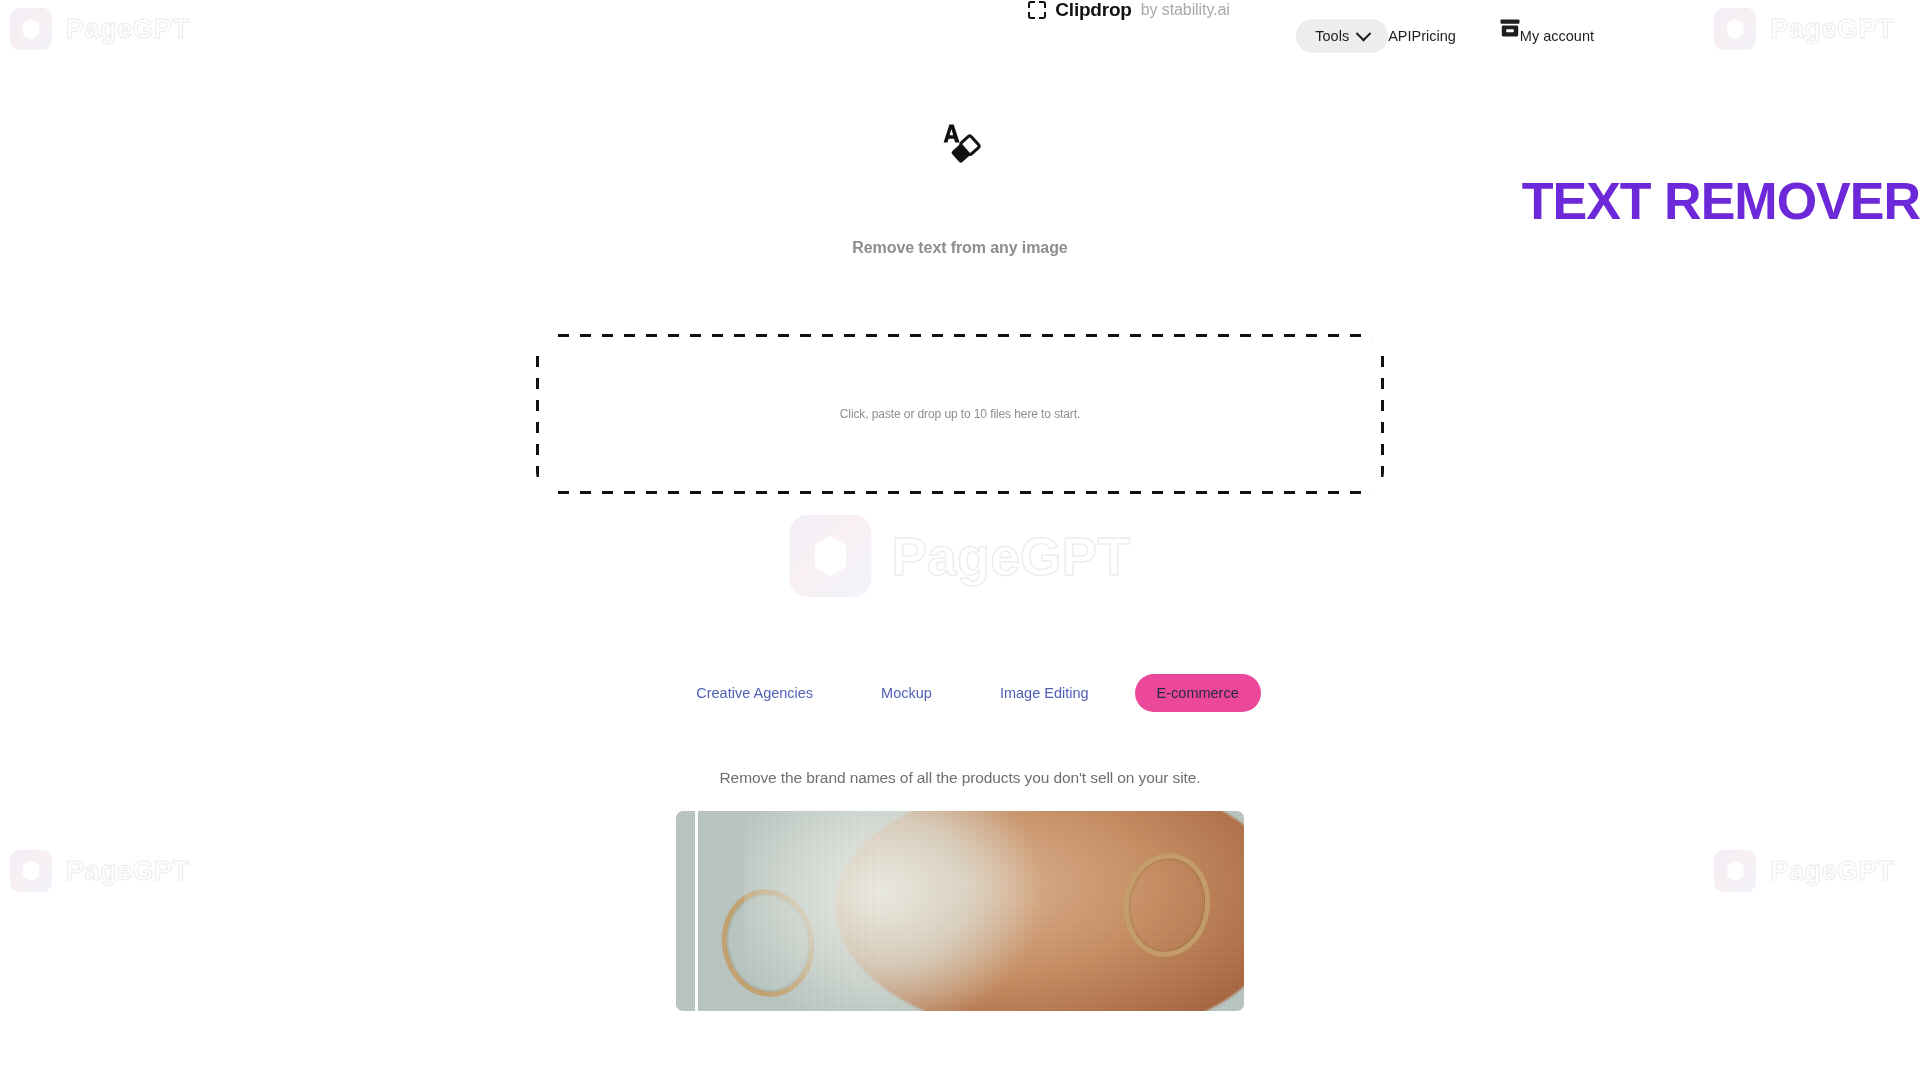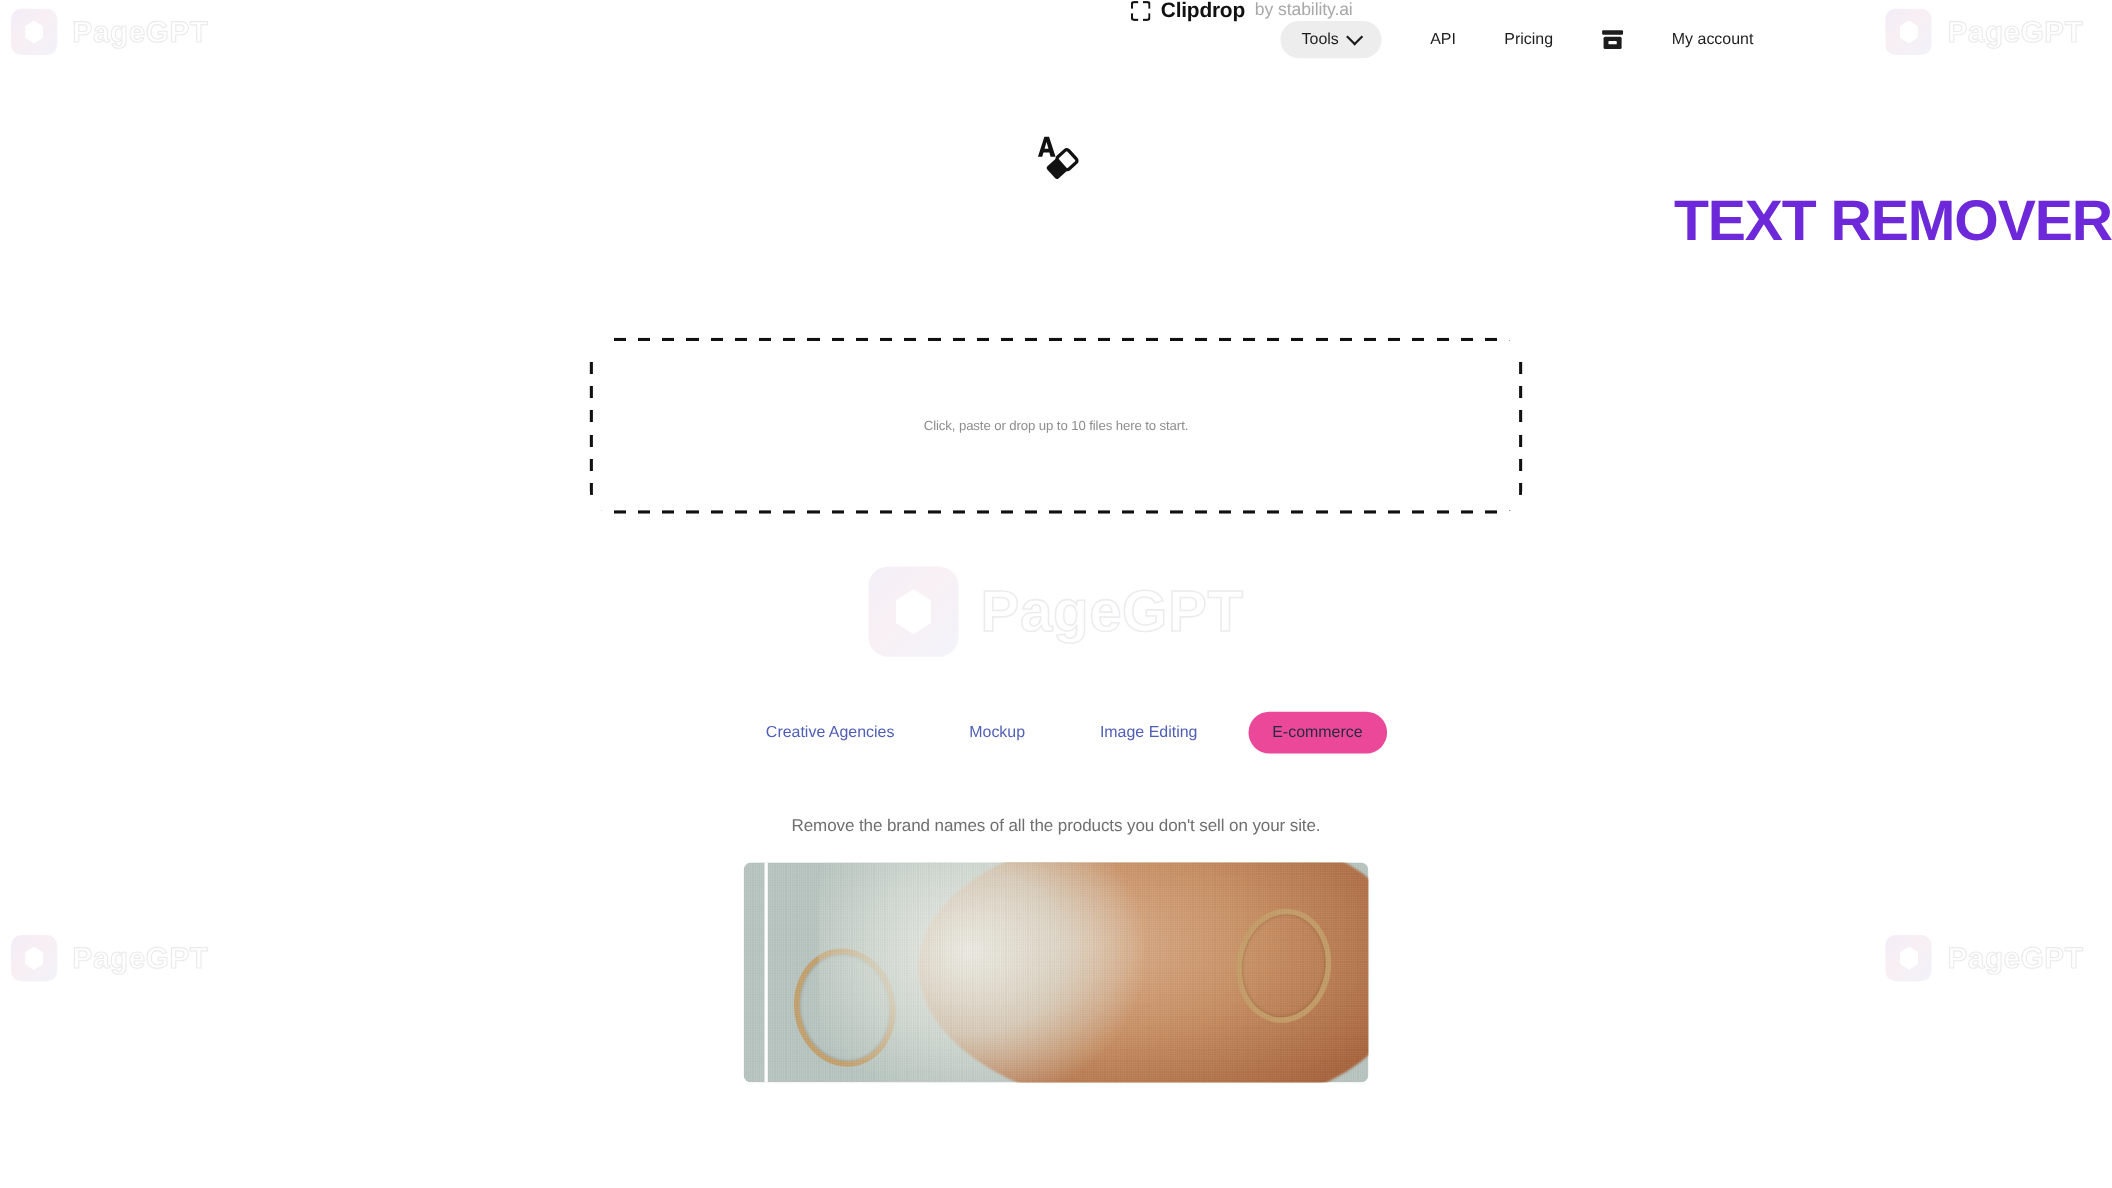--- a/index.html
+++ b/index.html
@@ -116,21 +116,20 @@
   .brand-by {
     font-size: 16px;
     font-weight: 400;
     color: #a8a8a8;
     letter-spacing: -.1px;
   }
 
   .nav {
     margin-left: auto;
     display: flex;
-    align-items: center;
     gap: 0;
     padding-right: 326px;
   }
   .nav-pill {
     display: inline-flex;
     align-items: center;
     gap: 9px;
     background: #ededed;
     border: none;
     border-radius: 999px;
@@ -144,21 +143,20 @@
     width: 11px; height: 11px;
     border-right: 2px solid #1d1d1d;
     border-bottom: 2px solid #1d1d1d;
     transform: rotate(45deg) translate(-2px,-2px);
   }
   .nav-link {
     font-size: 14.5px;
     color: #1d1d1d;
     text-decoration: none;
     padding: 9px 0;
-    margin-left: 44px;
     white-space: nowrap;
   }
   .credits-icon {
     margin-left: 44px;
     width: 20px; height: 18px;
     display: block;
     cursor: pointer;
   }
 
   
@@ -401,20 +399,21 @@
     <g fill="#111111">
       <path d="M6.6 20.6 L12.4 2.4 h4.3 l5.9 18.2 h-4.5 l-1.1-3.9 h-5.4 l-1.1 3.9 z M12.6 13.3 h3.6 l-1.8-6.2 z"></path>
     </g>
     <g transform="rotate(-42 28 27)">
       <rect x="15" y="20" width="26" height="15" rx="2.4" fill="#111111"></rect>
       <rect x="27.6" y="20" width="13.4" height="15" rx="2.4" fill="#ffffff" stroke="#111111" stroke-width="3"></rect>
     </g>
   </svg>
 
   <h1 class="hero-title">TEXT REMOVER</h1>
+  <p class="hero-sub">Remove text from any image</p>
 </section>
 
 <div class="dropzone-wrap">
   <div class="dropzone">
     <span class="dropzone-label">Click, paste or drop up to 10 files here to start.</span>
   </div>
 </div>
 
 <section class="usecases">
 

